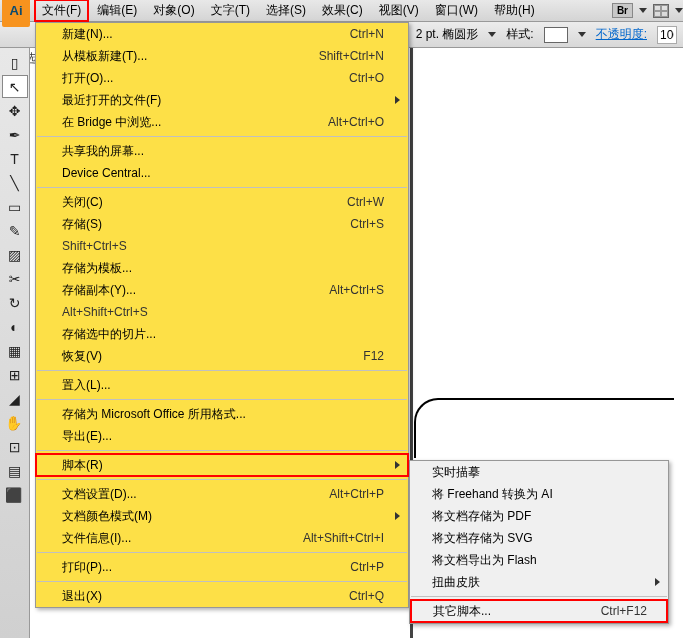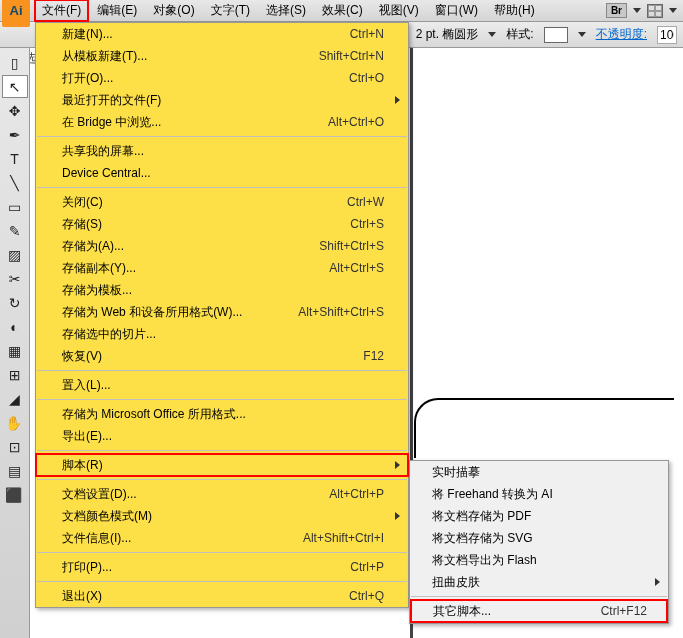--- a/index.html
+++ b/index.html
@@ -2,21 +2,21 @@
 <html><head>
 <meta charset="utf-8">
 <style>
 * { margin: 0; padding: 0; box-sizing: border-box; font-family: "Microsoft YaHei", "SimSun", sans-serif; font-size: 12px; }
 body { background: #fff; width: 683px; height: 638px; overflow: hidden; position: relative; }
 
 .menubar { height: 22px; background: linear-gradient(#e8e8e8, #d4d4d4); border-bottom: 1px solid #999; display: flex; align-items: center; padding-left: 2px; }
 .app-icon { width: 28px; height: 32px; background: #f7931e; color: #0c4a6e; display: flex; align-items: center; justify-content: center; font-weight: bold; font-size: 13px; border-radius: 2px; margin-right: 4px; }
 .menu-item { padding: 3px 8px; cursor: default; }
 .menu-item.active { border: 2px solid #ff0000; padding: 1px 6px; }
-.menubar-right { margin-left: auto; display: flex; align-items: center; gap: 6px; padding-right: 6px; }
+.menubar-right { margin-left: auto; display: flex; align-items: center; gap: 6px; padding-right: 0; }
 .br-badge { background: #c8c8c8; border: 1px solid #888; padding: 1px 4px; font-size: 10px; font-weight: bold; }
 .grid-icon { width: 16px; height: 14px; border: 1px solid #666; display: flex; flex-wrap: wrap; }
 .grid-icon span { width: 50%; height: 50%; border: 0.5px solid #999; }
 .chev { border-left: 4px solid transparent; border-right: 4px solid transparent; border-top: 5px solid #333; }
 
 .optbar { height: 26px; background: linear-gradient(#ececec, #d8d8d8); border-bottom: 1px solid #999; display: flex; align-items: center; padding: 0 6px; gap: 6px; }
 .swatch { width: 24px; height: 16px; border: 1px solid #666; background: #fff; }
 .dash-select { display: flex; align-items: center; gap: 2px; border: 1px solid #aaa; padding: 1px 3px; background: #fff; }
 .num-input { width: 20px; border: 1px solid #aaa; padding: 1px 2px; text-align: right; background: #fff; }
 .blue-link { color: #0066cc; text-decoration: underline; }
@@ -144,32 +144,30 @@
     <div class="dd-sep"></div>
     <div class="dd-row">
       <span class="lbl">关闭(C)</span>
       <span class="shc">Ctrl+W</span>
     </div>
     <div class="dd-row">
       <span class="lbl">存储(S)</span>
       <span class="shc">Ctrl+S</span>
     </div>
     <div class="dd-row">
-      <span class="lbl">存储为(A)...</span>
       <span class="shc">Shift+Ctrl+S</span>
+    </div>
+    <div class="dd-row">
+      <span class="lbl">存储为模板...</span>
     </div>
     <div class="dd-row">
       <span class="lbl">存储副本(Y)...</span>
       <span class="shc">Alt+Ctrl+S</span>
     </div>
     <div class="dd-row">
-      <span class="lbl">存储为模板...</span>
-    </div>
-    <div class="dd-row">
-      <span class="lbl">存储为 Web 和设备所用格式(W)...</span>
       <span class="shc">Alt+Shift+Ctrl+S</span>
     </div>
     <div class="dd-row">
       <span class="lbl">存储选中的切片...</span>
     </div>
     <div class="dd-row">
       <span class="lbl">恢复(V)</span>
       <span class="shc">F12</span>
     </div>
     <div class="dd-sep"></div>

